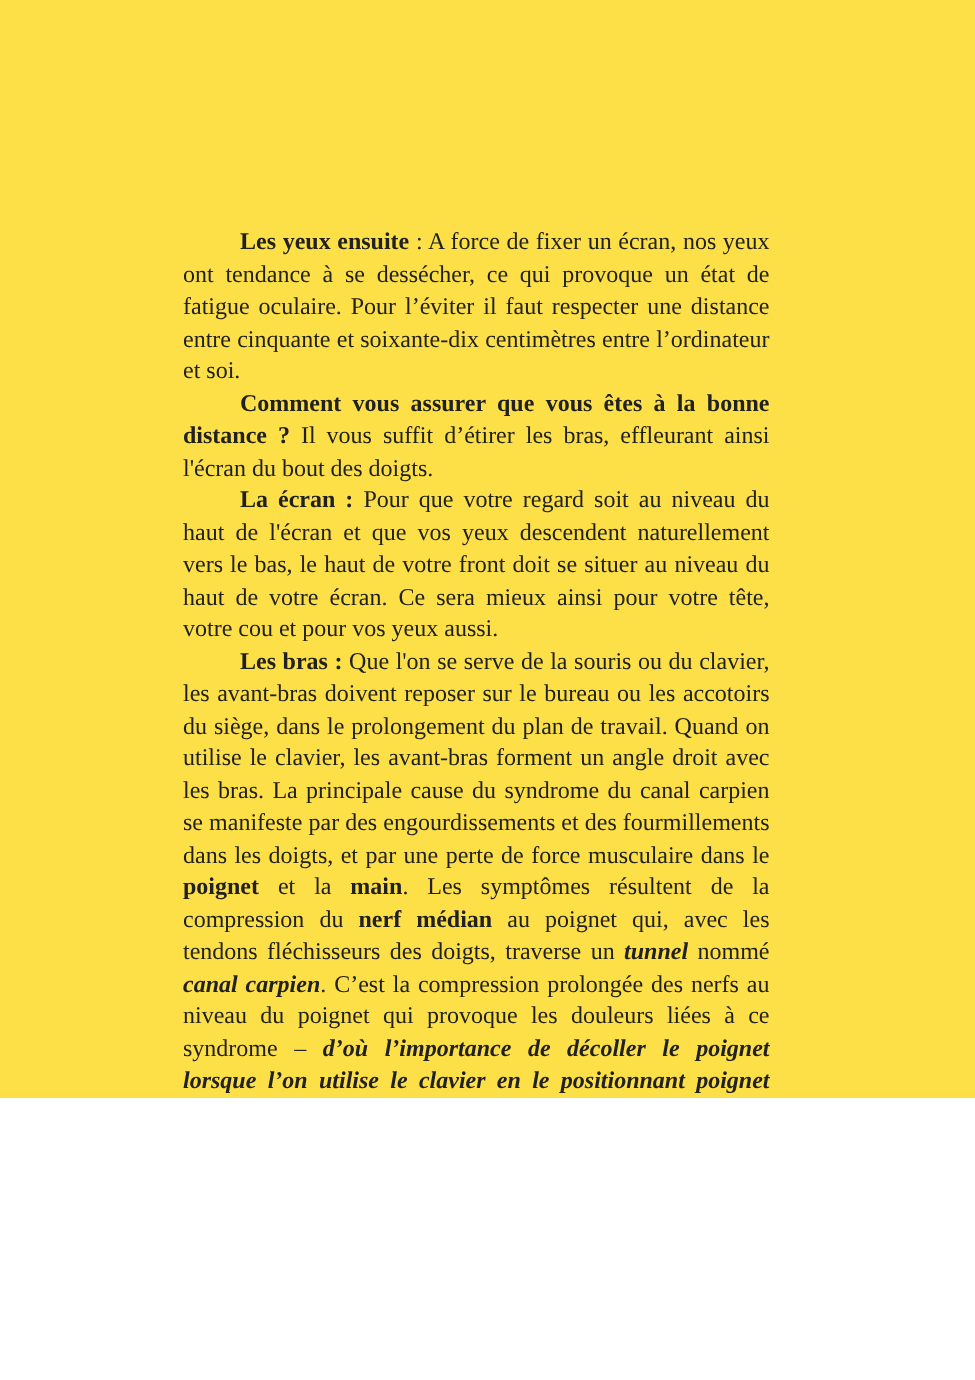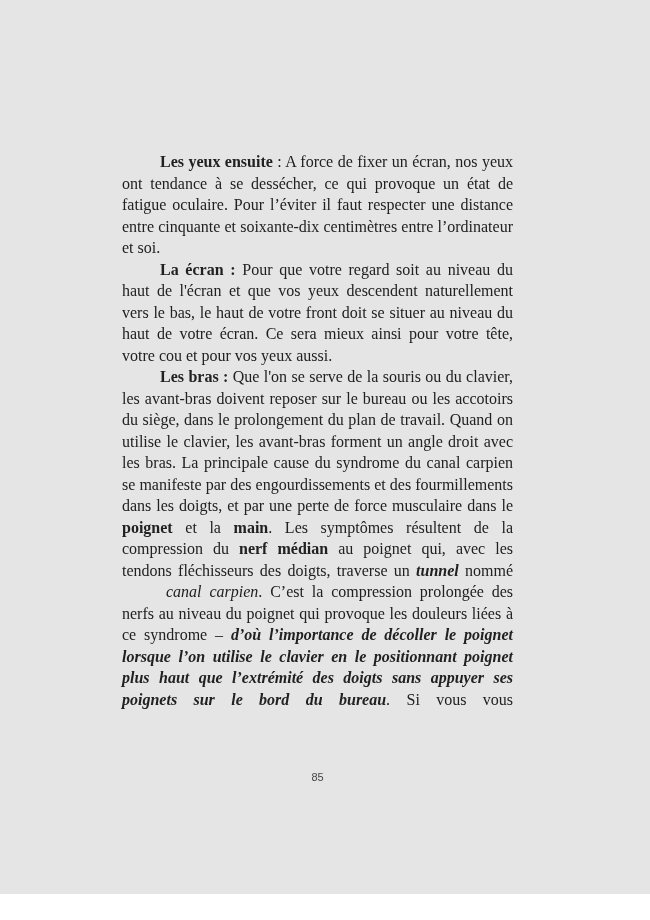--- a/index.html
+++ b/index.html
@@ -3,22 +3,22 @@
 <meta charset="utf-8">
 <style>
   html, body {
     margin: 0;
     padding: 0;
     background: #ffffff;
   }
   .page {
     position: relative;
     width: 650px;
-    height: 894px;
-    background: #e5e5e5;
+    height: 732px;
+    background: #fde047;
     overflow: hidden;
   }
   .text-block {
     position: absolute;
     left: 122px;
     top: 151px;
     width: 391px;
     font-family: "Liberation Serif", "DejaVu Serif", serif;
     font-size: 16px;
     line-height: 21.5px;
@@ -29,35 +29,36 @@
     margin: 0;
     padding: 0;
     text-indent: 38px;
   }
   .text-block p.continues {
     text-align-last: justify;
   }
   .seg-regular { font-weight: normal; font-style: normal; }
   .seg-bold { font-weight: bold; font-style: normal; }
   .seg-italic { font-weight: bold; font-style: italic; }
-  .seg-bold-italic { font-weight: normal; font-style: italic; margin-left: 44px; }
+  .seg-bold-italic { font-weight: bold; font-style: italic; }
   .page-number {
     position: absolute;
     top: 771px;
     left: 122px;
     width: 391px;
     text-align: center;
     font-family: "Liberation Sans", "DejaVu Sans", sans-serif;
     font-size: 11px;
     color: #454545;
   }
 </style>
 </head>
 <body>
 
 <div class="page">
   <main class="text-block">
       <p><span class="seg-bold">Les yeux ensuite</span><span class="seg-regular"> : A force de fixer un écran, nos yeux ont tendance à se dessécher, ce qui provoque un état de fatigue oculaire. Pour l’éviter il faut respecter une distance entre cinquante et soixante-dix centimètres entre l’ordinateur et soi.</span></p>
+      <p><span class="seg-bold">Comment vous assurer que vous êtes à la bonne distance ?</span><span class="seg-regular"> Il vous suffit d’étirer les bras, effleurant ainsi l'écran du bout des doigts.</span></p>
       <p><span class="seg-bold">La écran :</span><span class="seg-regular"> Pour que votre regard soit au niveau du haut de l'écran et que vos yeux descendent naturellement vers le bas, le haut de votre front doit se situer au niveau du haut de votre écran. Ce sera mieux ainsi pour votre tête, votre cou et pour vos yeux aussi.</span></p>
       <p class="continues"><span class="seg-bold">Les bras :</span><span class="seg-regular"> Que l'on se serve de la souris ou du clavier, les avant-bras doivent reposer sur le bureau ou les accotoirs du siège, dans le prolongement du plan de travail. Quand on utilise le clavier, les avant-bras forment un angle droit avec les bras. La principale cause du syndrome du canal carpien se manifeste par des engourdissements et des fourmillements dans les doigts, et par une perte de force musculaire dans le </span><span class="seg-bold">poignet</span><span class="seg-regular"> et la </span><span class="seg-bold">main</span><span class="seg-regular">. Les symptômes résultent de la compression du </span><span class="seg-bold">nerf médian</span><span class="seg-regular"> au poignet qui, avec les tendons fléchisseurs des doigts, traverse un </span><span class="seg-italic">tunnel</span><span class="seg-regular"> nommé </span><span class="seg-bold-italic">canal carpien</span><span class="seg-regular">. C’est la compression prolongée des nerfs au niveau du poignet qui provoque les douleurs liées à ce syndrome – </span><span class="seg-italic">d’où l’importance de décoller le poignet lorsque l’on utilise le clavier en le positionnant poignet plus haut que l’extrémité des doigts sans appuyer ses poignets sur le bord du bureau</span><span class="seg-regular">. Si vous vous</span></p>
     </main>
   <div class="page-number">85</div>
 </div>
 
 </body></html>

